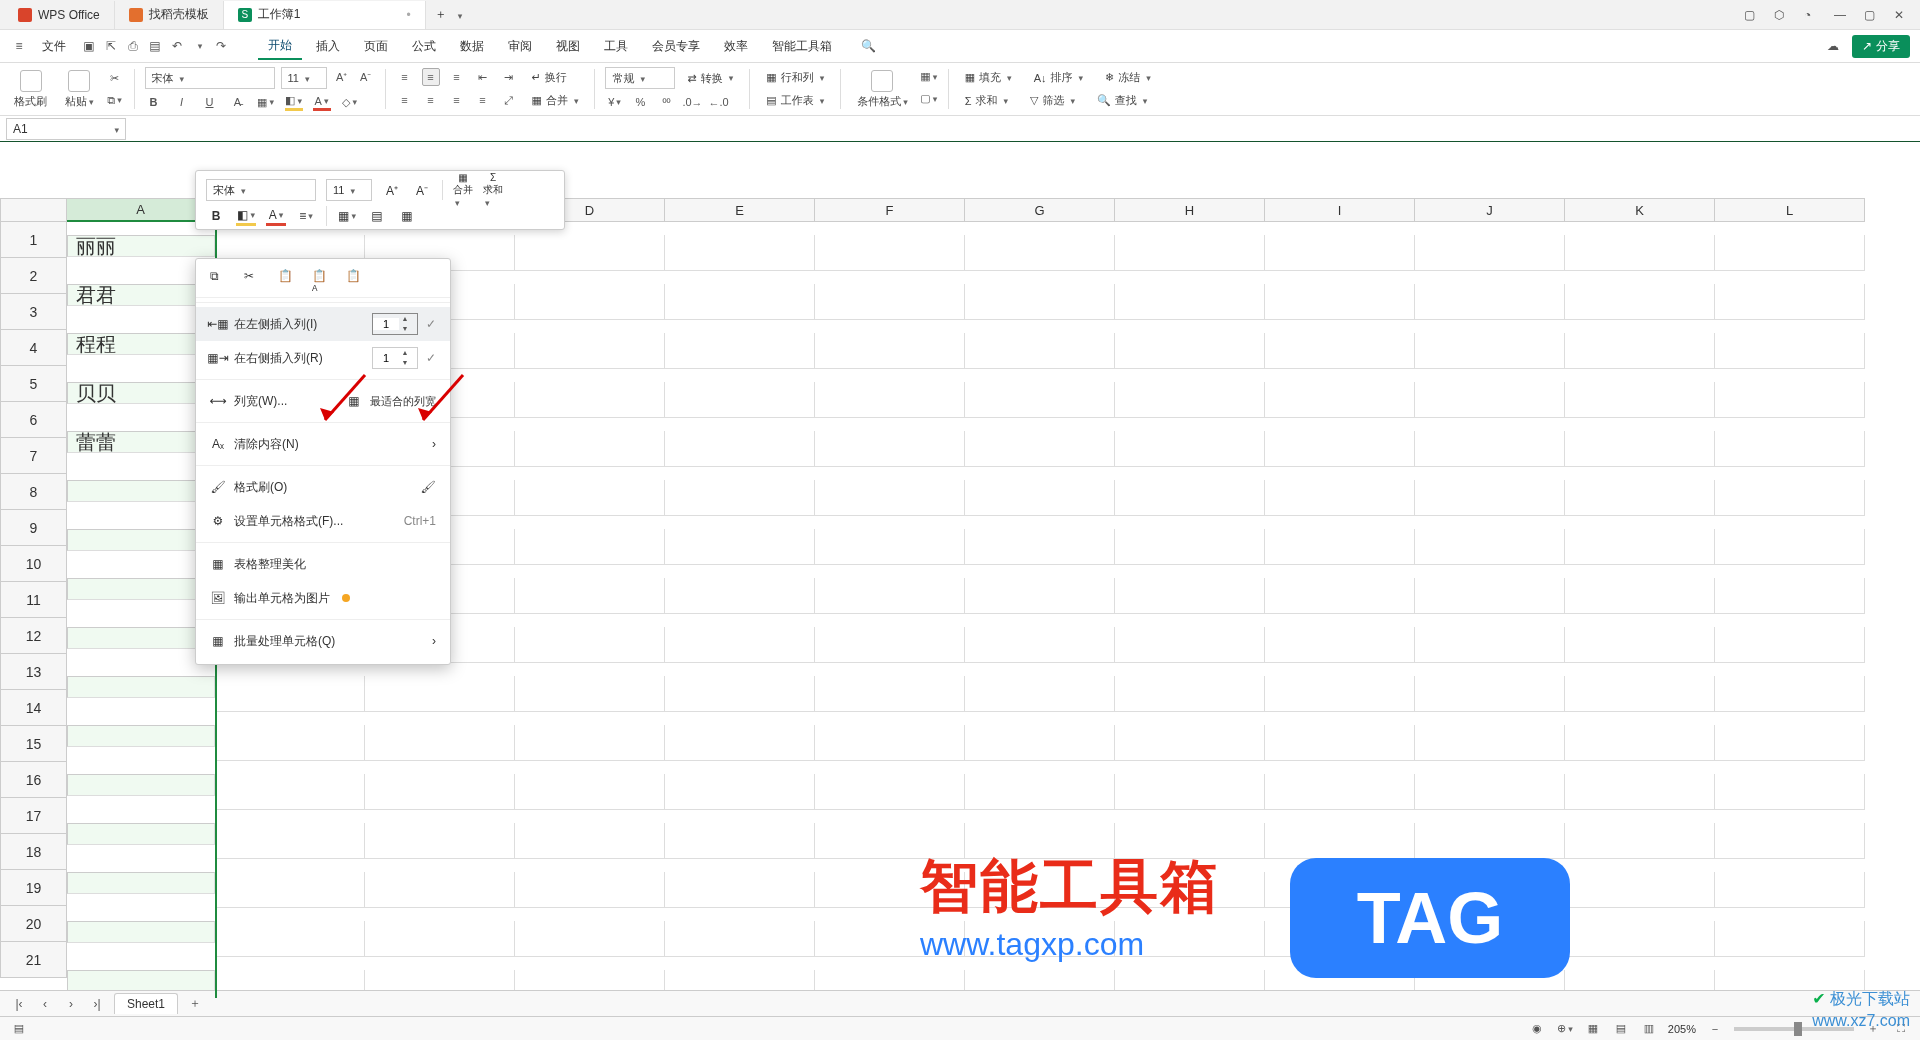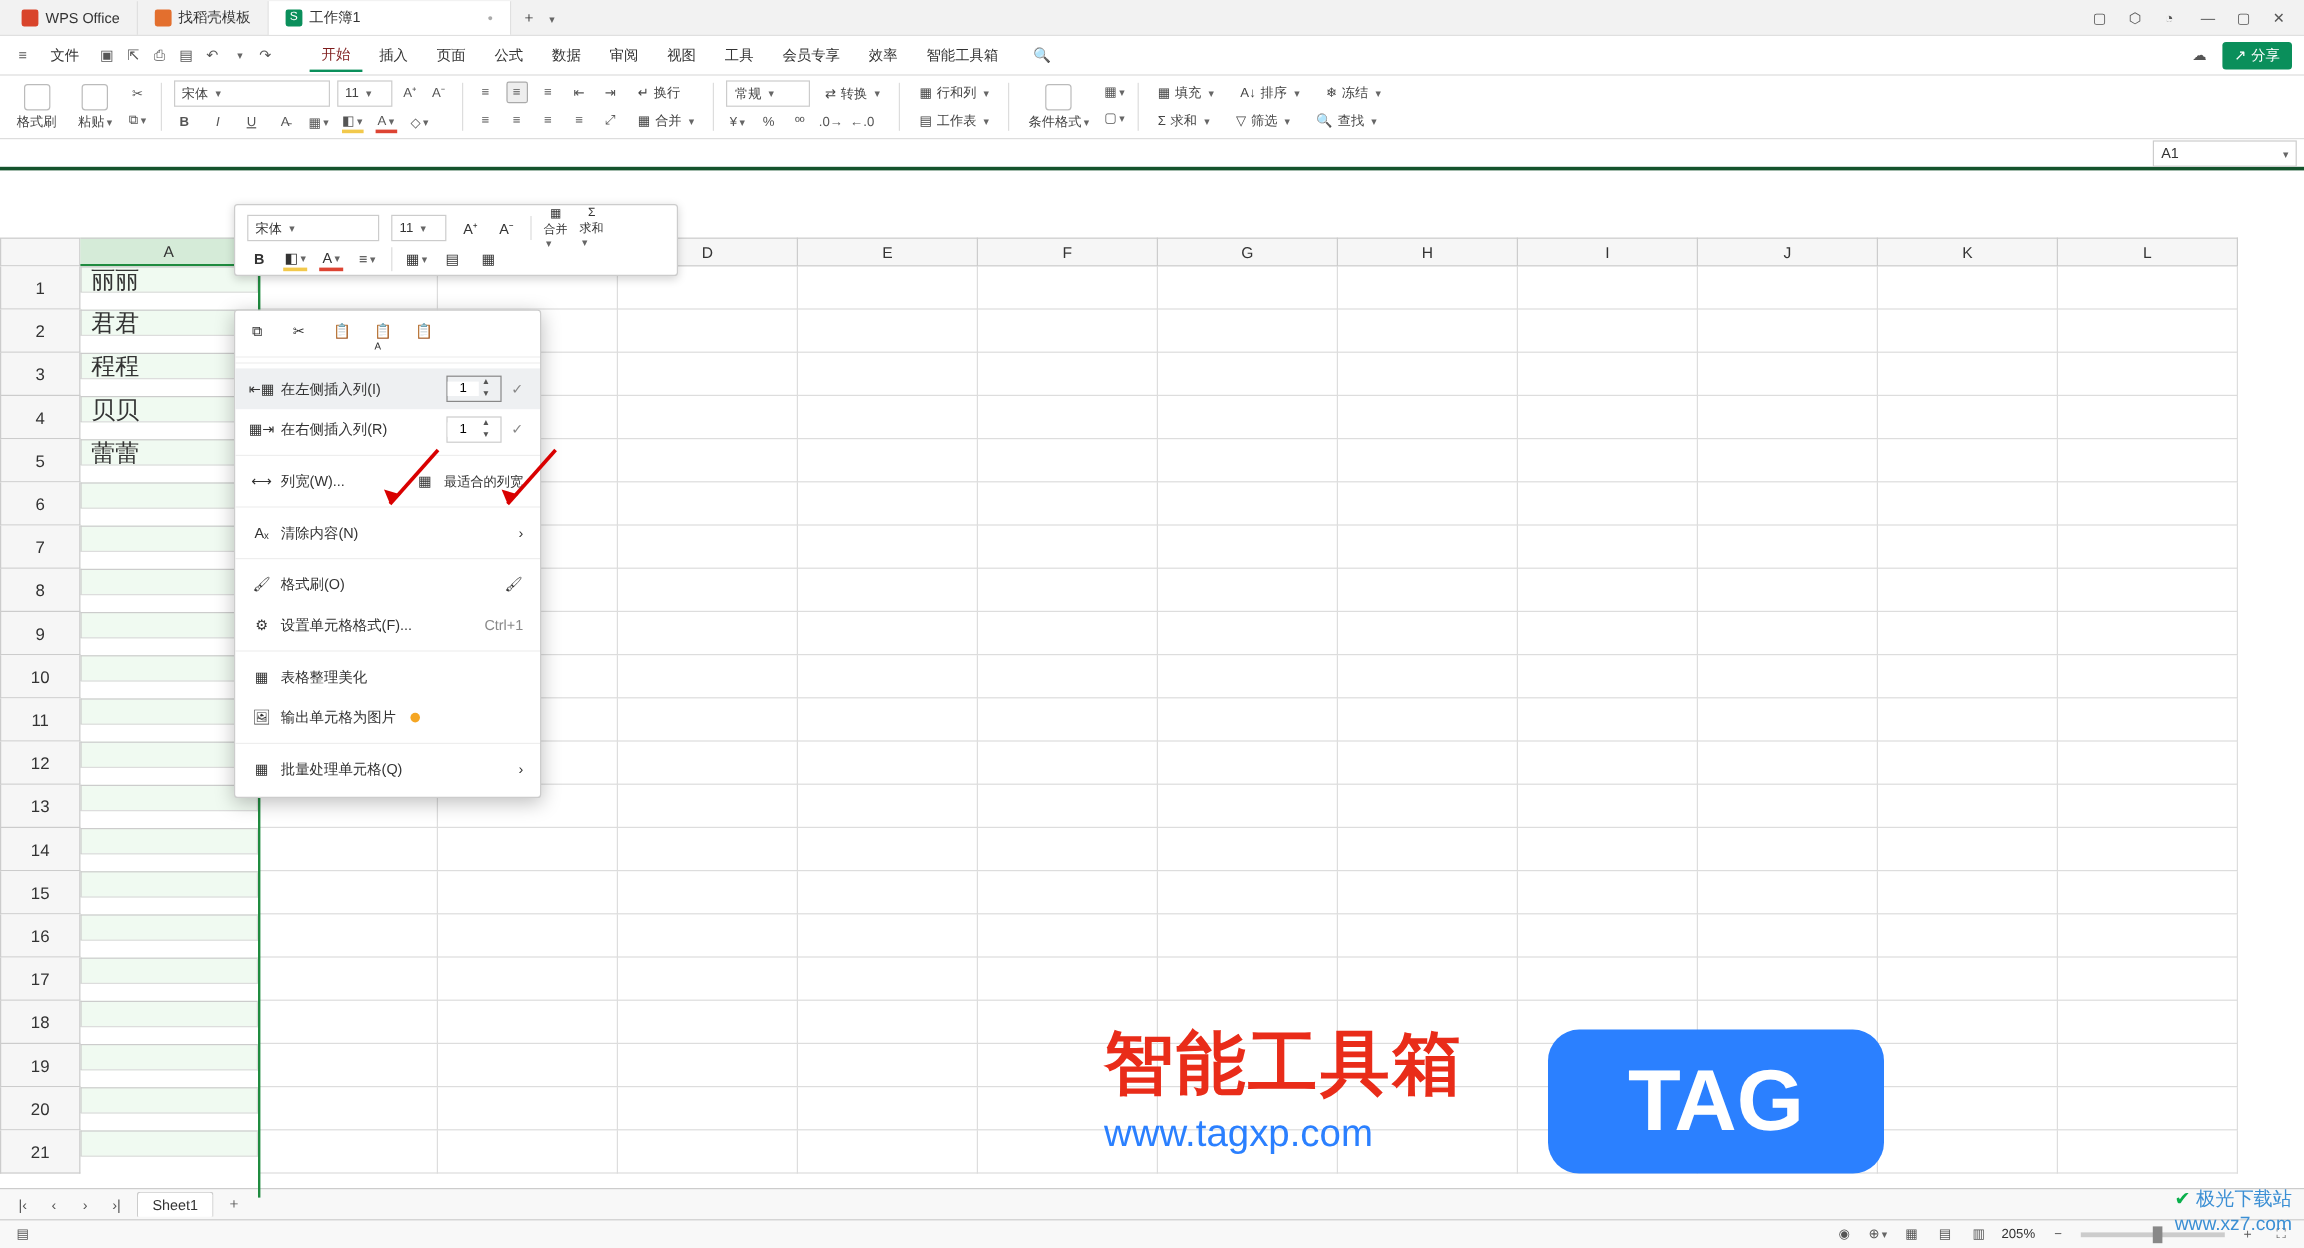--- a/index.html
+++ b/index.html
@@ -6,42 +6,42 @@
 body{background:#fff;font-size:12px;color:#333;overflow:hidden;width:1920px;height:1040px;position:relative;}
 .titlebar{height:30px;background:#f2f2f2;display:flex;align-items:center;padding:0 4px;border-bottom:1px solid #e0e0e0;}
 .tab{display:flex;align-items:center;padding:0 14px;height:28px;border-right:1px solid #e0e0e0;gap:6px;cursor:pointer;}
 .tab.active{background:#fff;}
 .tab-ico{width:14px;height:14px;border-radius:2px;}
 .title-ctrl{margin-left:auto;display:flex;gap:16px;padding-right:8px;align-items:center;}
 .ctrl{width:14px;height:14px;cursor:pointer;color:#555;}
 .menubar{height:32px;display:flex;align-items:center;padding:0 10px;gap:4px;}
 .mini-ico{width:18px;height:18px;cursor:pointer;color:#555;display:flex;align-items:center;justify-content:center;}
 .menutab{padding:4px 10px;cursor:pointer;}
-.menutab.active{color:#7f1d1d;border-bottom:2px solid #0a8f5b;}
+.menutab.active{color:#0c4a6e;border-bottom:2px solid #0a8f5b;}
 .ribbon{height:54px;border-top:1px solid #ddd;border-bottom:1px solid #ddd;display:flex;align-items:center;padding:0 8px;gap:6px;font-size:11px;color:#444;}
 .rib-btn{display:flex;flex-direction:column;align-items:center;gap:2px;padding:2px 6px;cursor:pointer;}
 .rib-ico{width:22px;height:22px;border:1px solid #bbb;border-radius:3px;}
 .sep{width:1px;height:40px;background:#ddd;margin:0 4px;}
 .sel{border:1px solid #ccc;height:22px;padding:0 6px;display:flex;align-items:center;gap:4px;background:#fff;}
 .small-btn{padding:2px 6px;cursor:pointer;display:flex;align-items:center;gap:4px;}
-.formula-bar{height:26px;display:flex;align-items:center;border-bottom:3px solid #14532d;justify-content:flex-end;}
+.formula-bar{height:26px;display:flex;align-items:center;border-bottom:1px solid #14532d;}
 .namebox{width:120px;border:1px solid #ccc;height:22px;margin:2px 6px;display:flex;align-items:center;padding:0 6px;justify-content:space-between;}
 .float-toolbar{position:absolute;left:195px;top:170px;width:370px;height:60px;background:#fff;border:1px solid #ccc;border-radius:3px;box-shadow:0 2px 8px rgba(0,0,0,.18);padding:6px 10px;z-index:30;}
 .ft-row{display:flex;align-items:center;gap:10px;height:26px;}
 .ft-sel{border:1px solid #ccc;height:22px;padding:0 6px;display:flex;align-items:center;gap:4px;background:#fff;font-size:11px;}
 .ft-btn{width:20px;height:20px;cursor:pointer;display:flex;align-items:center;justify-content:center;}
 .grid-area{position:absolute;left:0;top:200px;right:0;bottom:40px;}
 .col-headers{position:absolute;left:67px;top:-2px;right:0;height:24px;display:flex;}
 .colh{border:1px solid #ccc;border-left:none;background:#f6f6f6;display:flex;align-items:center;justify-content:center;height:24px;font-size:13px;}
 .colh.selected{background:#d5ebd8;border-bottom:2px solid #1f8b3f;}
 .rowh-col{position:absolute;left:0;top:22px;width:67px;}
 .rowh{height:36px;border:1px solid #ccc;border-top:none;background:#f6f6f6;display:flex;align-items:center;justify-content:center;font-size:14px;}
 .corner{position:absolute;left:0;top:-2px;width:67px;height:24px;border:1px solid #ccc;background:#f6f6f6;}
 .cells{position:absolute;left:67px;top:22px;right:0;bottom:0;}
-.cell-row{display:flex;height:36px;}
+.cell-row{display:flex;height:36px;margin-top:13px;}
 .cell{border-right:1px solid #ddd;border-bottom:1px solid #ddd;padding:2px 8px;font-size:20px;font-family:"SimSun";display:flex;align-items:center;}
 .cell.sel{background:#f0faf1;}
 .col-B-edge{position:absolute;left:215px;top:-2px;width:2px;height:100%;background:#1f8b3f;z-index:5;}
 .context-menu{position:absolute;left:195px;top:258px;width:256px;background:#fff;border:1px solid #ccc;border-radius:3px;box-shadow:0 4px 16px rgba(0,0,0,.25);z-index:40;padding:6px 0;font-size:12px;}
 .cm-toolbar{display:flex;gap:14px;padding:4px 14px 8px;border-bottom:1px solid #eee;}
 .cm-t-ico{width:20px;height:20px;cursor:pointer;}
 .cm-item{display:flex;align-items:center;gap:8px;padding:5px 14px;cursor:pointer;height:34px;}
 .cm-item:hover,.cm-item.hover{background:#eef0f2;}
 .cm-ico{width:16px;height:16px;display:flex;align-items:center;justify-content:center;}
 .cm-spacer{flex:1;}

